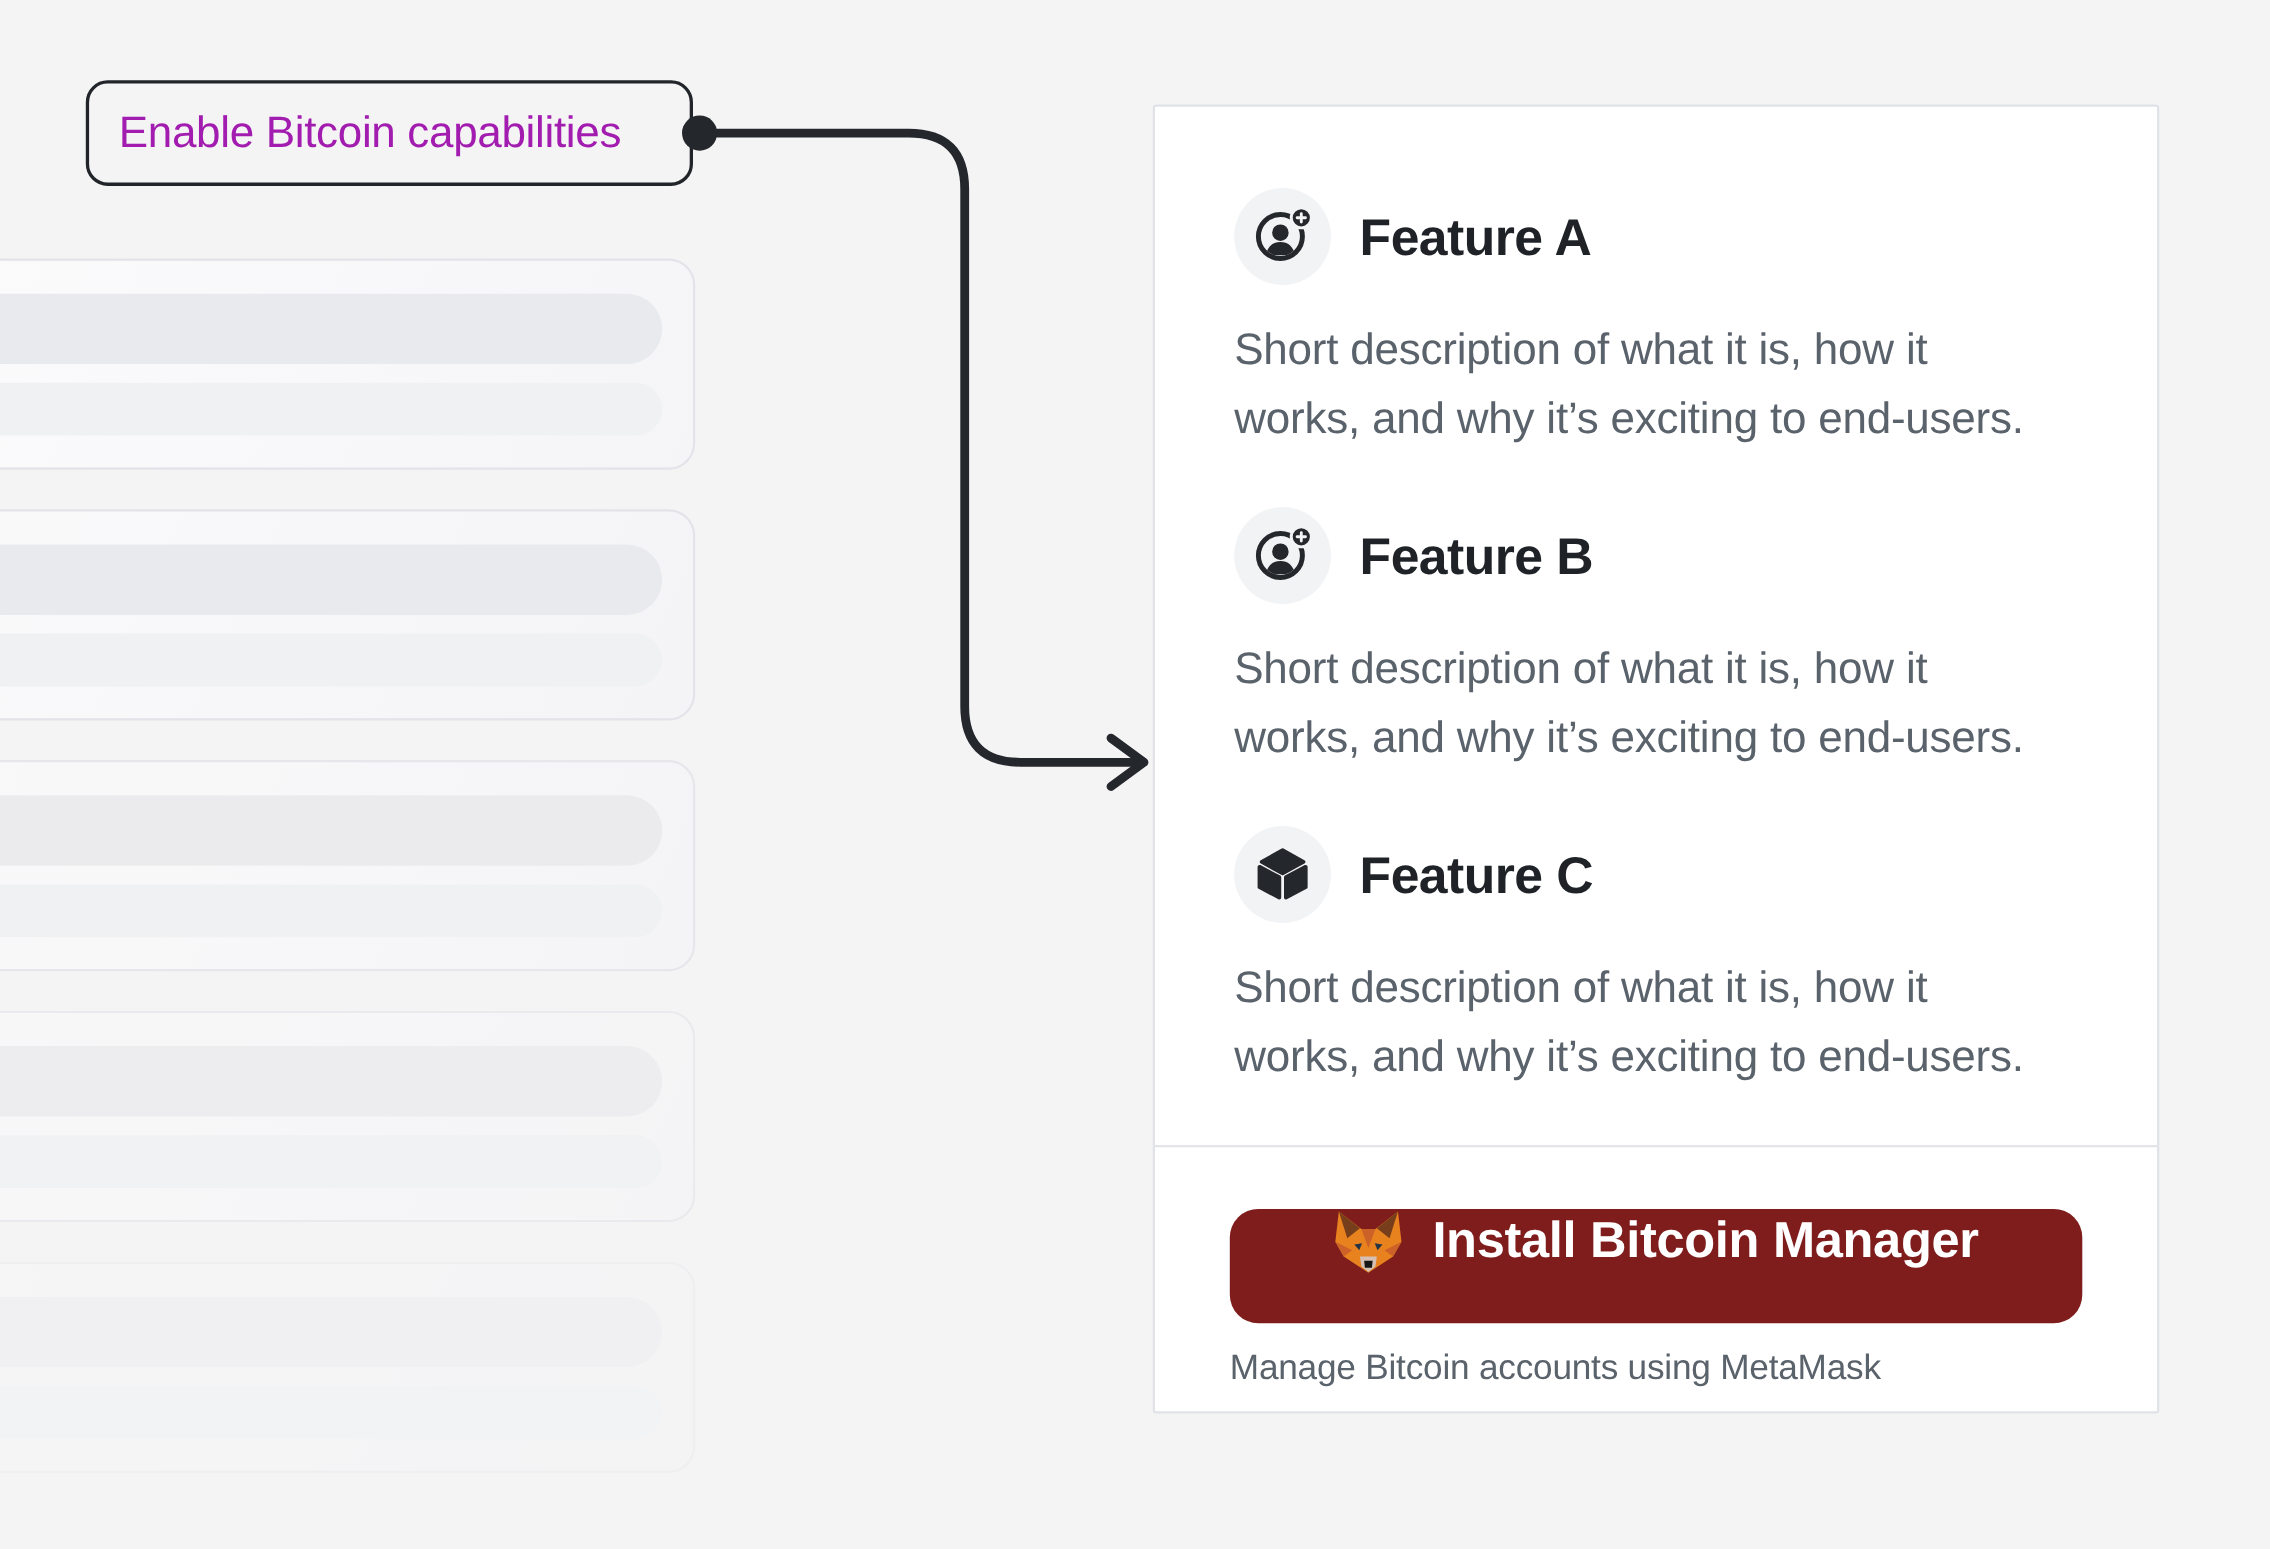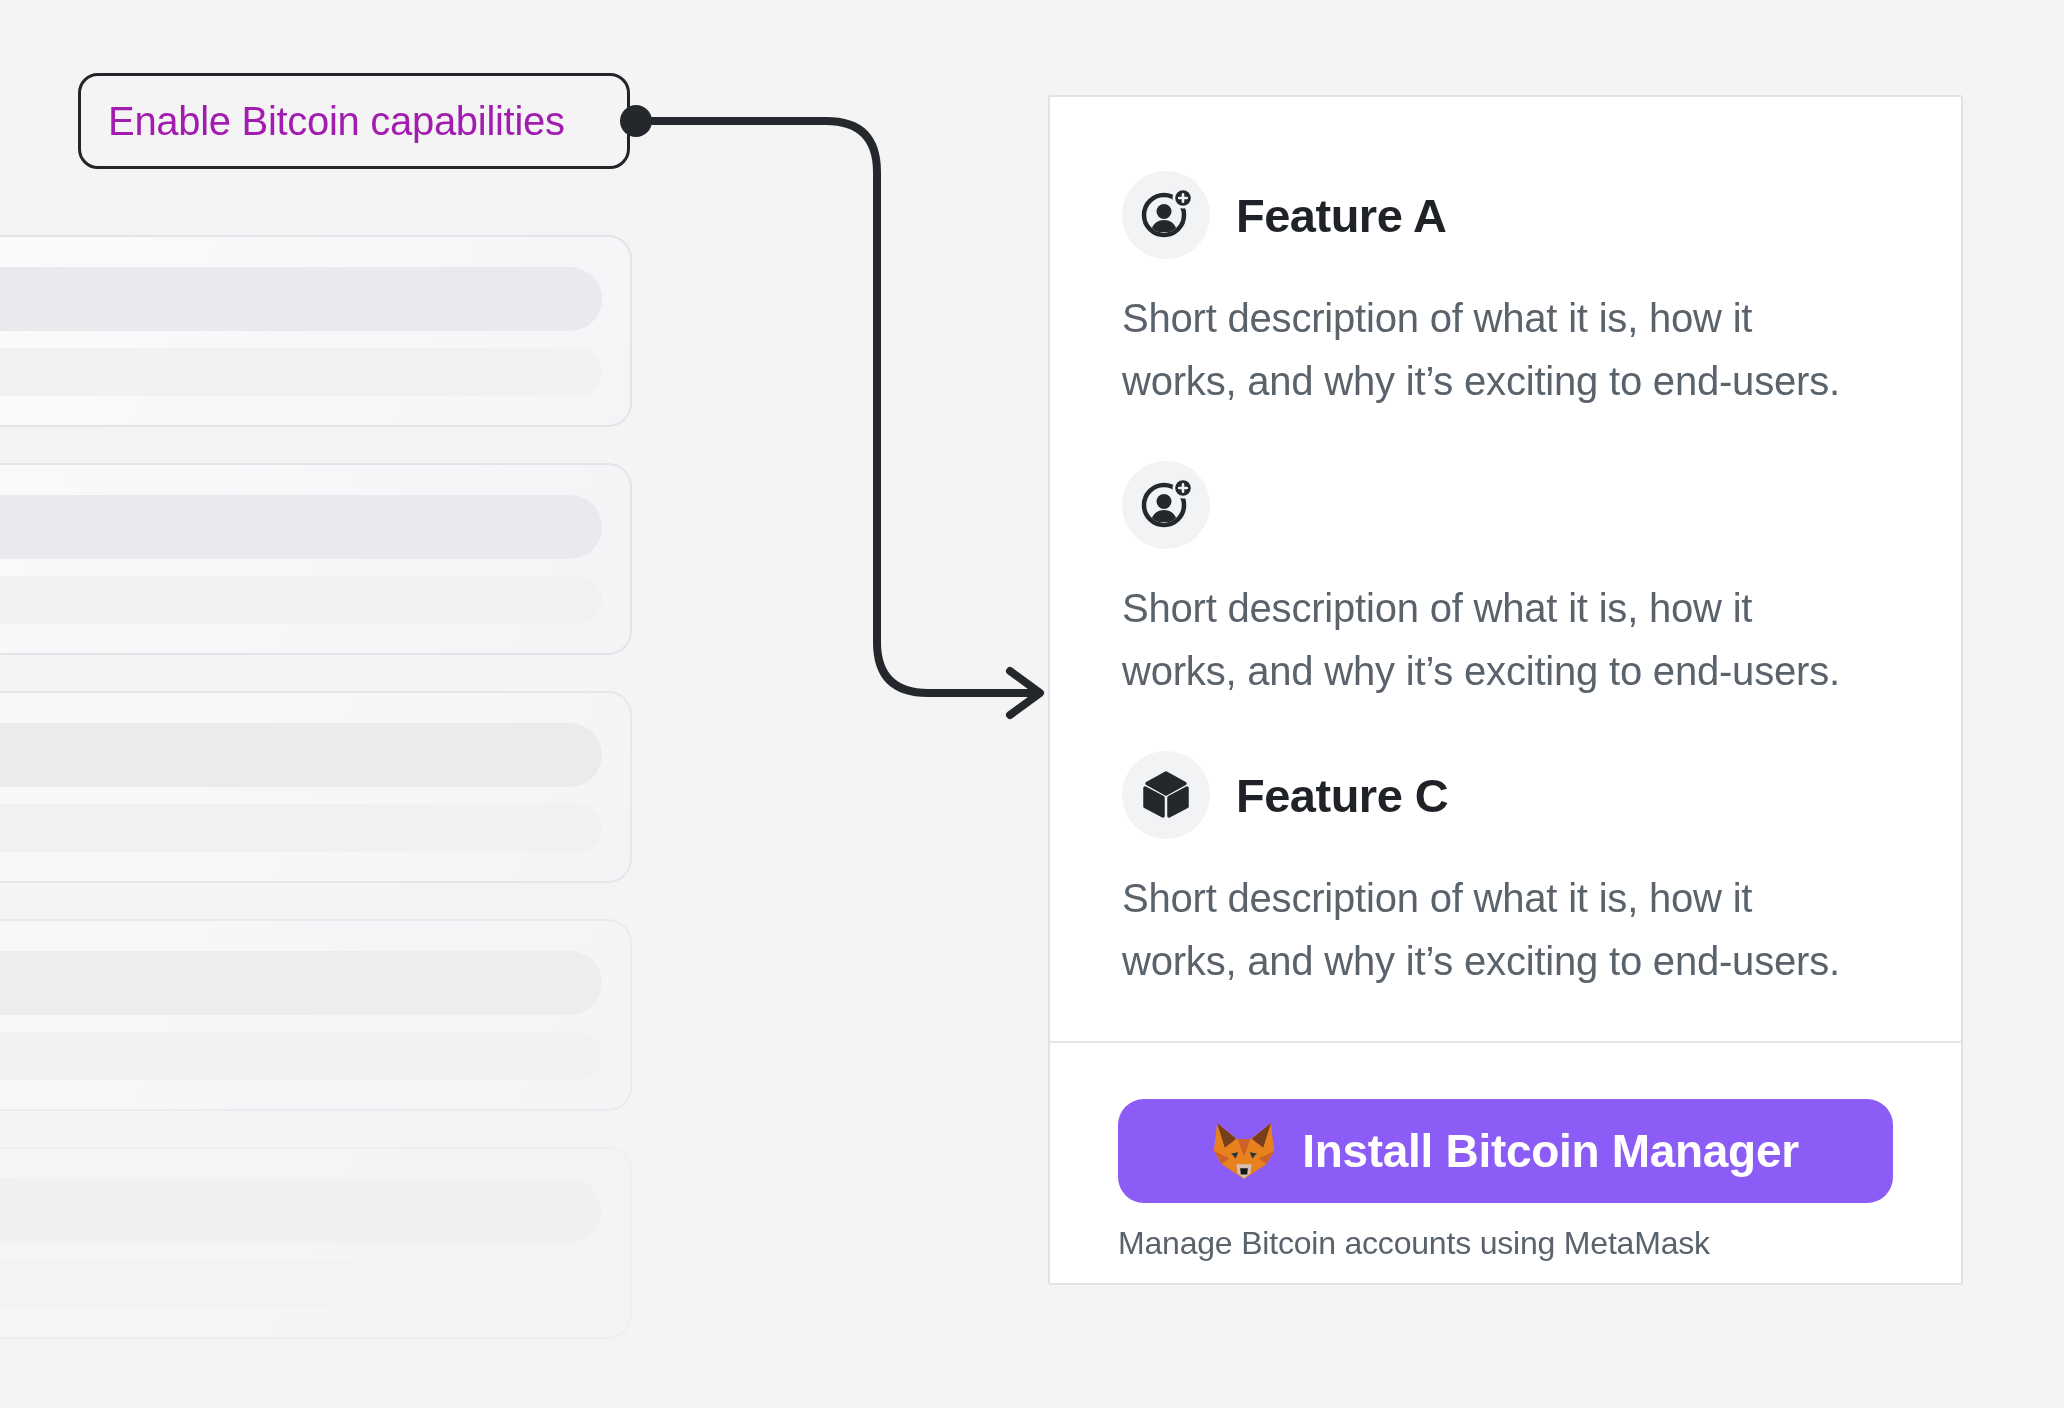--- a/index.html
+++ b/index.html
@@ -50,22 +50,22 @@
   .feature-desc{
     margin:28px 0 48px;width:730px;
     font-size:40px;line-height:63px;color:#5a626b;letter-spacing:-0.2px;
   }
   .panel-footer{
     border-top:2px solid #e3e4e8;
     padding:56px 68px 28px;
   }
   .install-btn{
     width:100%;height:104px;border:none;border-radius:26px;
-    background:#8b5cf6;color:#ffffff;cursor:pointer;
-    display:flex;align-items:center;justify-content:center;gap:26px;
+    background:#7f1d1d;color:#ffffff;cursor:pointer;
+    display:flex;align-items:flex-start;justify-content:center;gap:26px;
     font-family:"Liberation Sans", sans-serif;
   }
   .install-btn span{font-size:46px;font-weight:700;letter-spacing:-0.3px;}
   .footer-caption{
     margin:22px 0 0;text-align:left;
     font-size:32px;color:#5a626b;letter-spacing:-0.2px;
   }
 </style>
 </head>
 <body>
@@ -131,20 +131,21 @@
               <circle cx="26" cy="28" r="17.8"></circle>
             </clipPath>
           <circle cx="26" cy="28" r="20" fill="none" stroke="#24272b" stroke-width="4.5"></circle>
           <circle cx="26" cy="24.5" r="7.5" fill="#24272b"></circle>
           <path d="M26 33 c-7 0 -11.5 4 -13.5 12 h27 c-2 -8 -6.5 -12 -13.5 -12 z" fill="#24272b" clip-path="url(#ua2)"></path>
           <circle cx="45" cy="11" r="10.5" fill="#f2f3f5"></circle>
           <circle cx="45" cy="11" r="7.8" fill="#24272b"></circle>
           <path d="M45 7.2 V14.8 M41.2 11 H48.8" stroke="#f2f3f5" stroke-width="2.6" stroke-linecap="round"></path>
         </svg>
       </div>
+      <h3 class="feature-title">Feature B</h3>
     </div>
     <p class="feature-desc">Short description of what it is, how it works, and why it’s exciting to end-users.</p>
 
     <div class="feature-row">
       <div class="icon-circle">
         <svg width="56" height="56" viewBox="0 0 56 56">
           <g fill="#24272b" stroke="#24272b" stroke-width="3.5" stroke-linejoin="round">
             <polygon points="28,6 47,16.5 28,27 9,16.5"></polygon>
             <polygon points="7,21 25,30.5 25,49 7,39.5"></polygon>
             <polygon points="49,21 31,30.5 31,49 49,39.5"></polygon>

